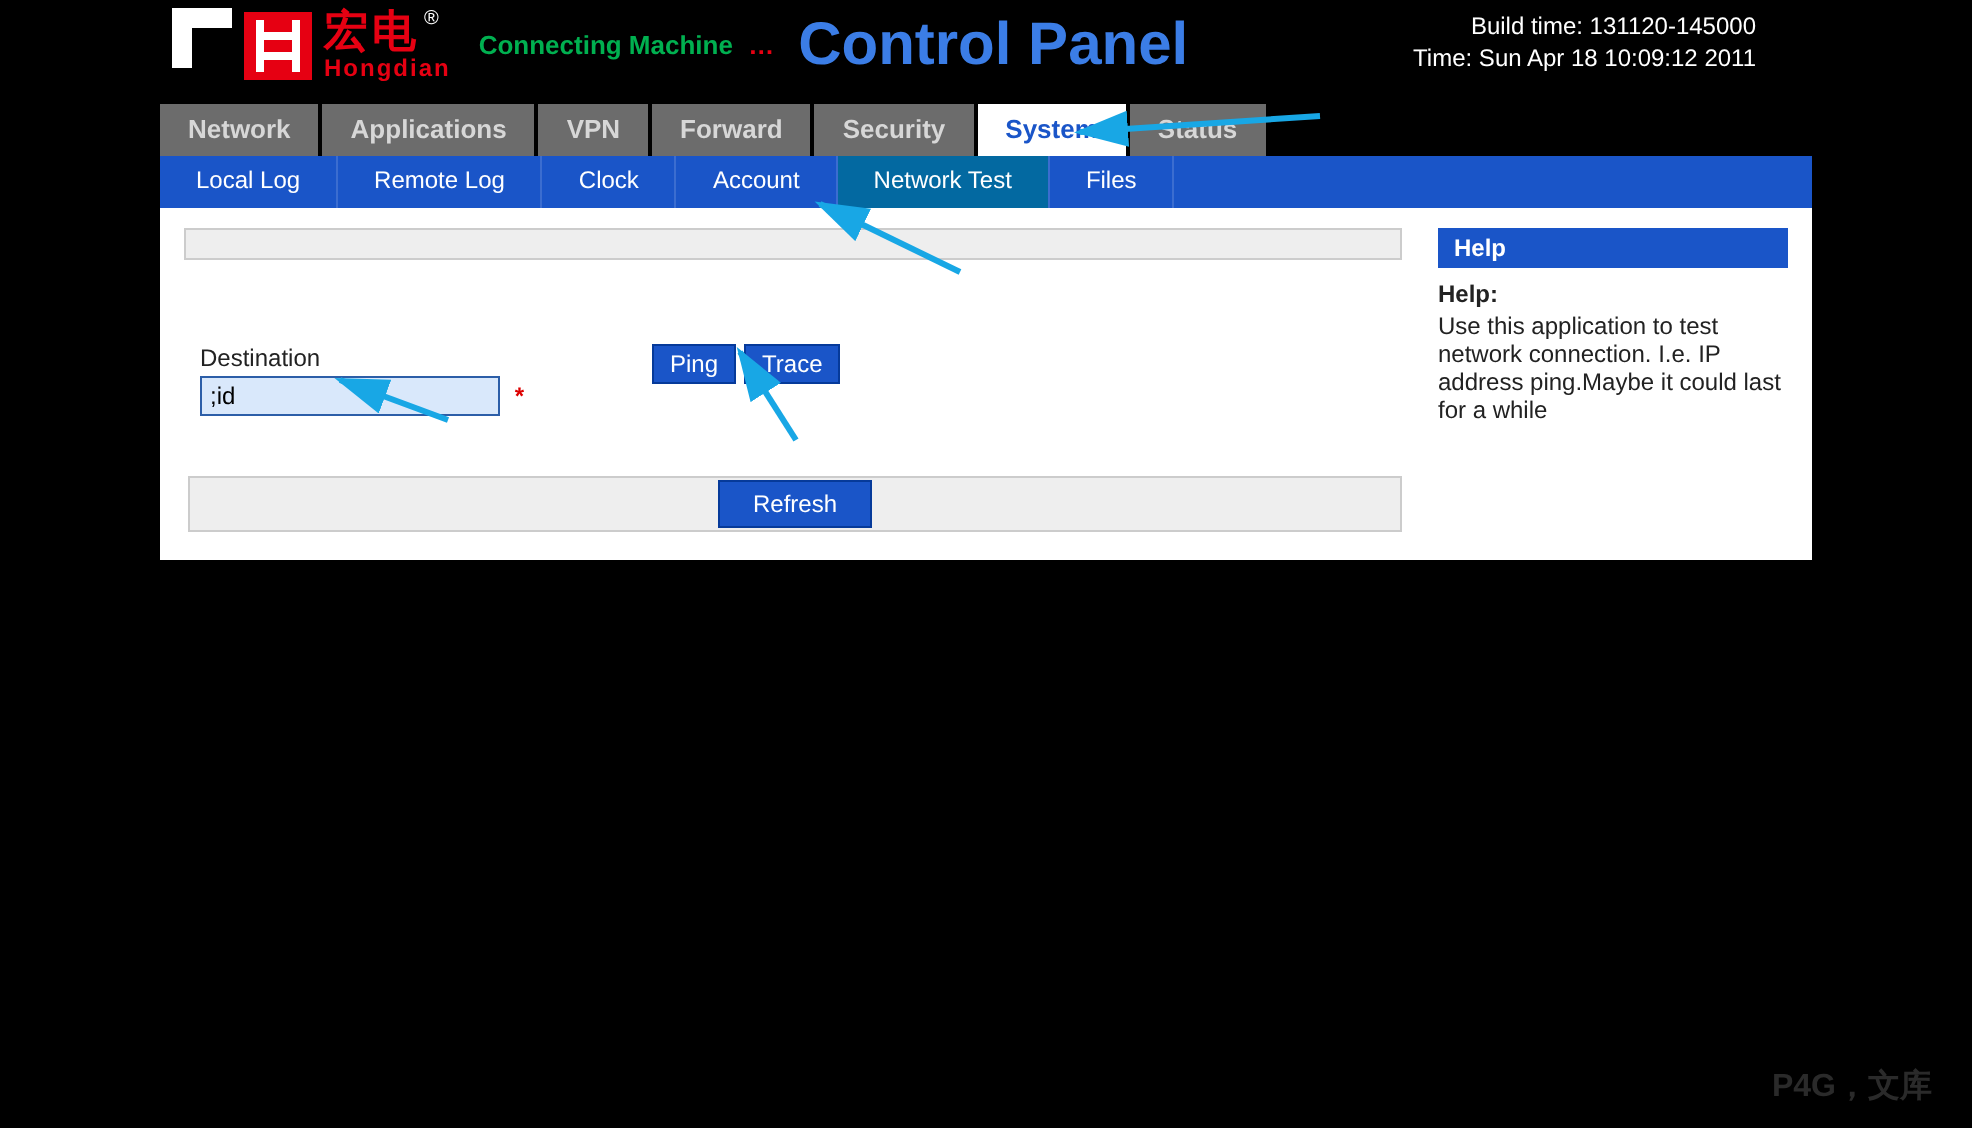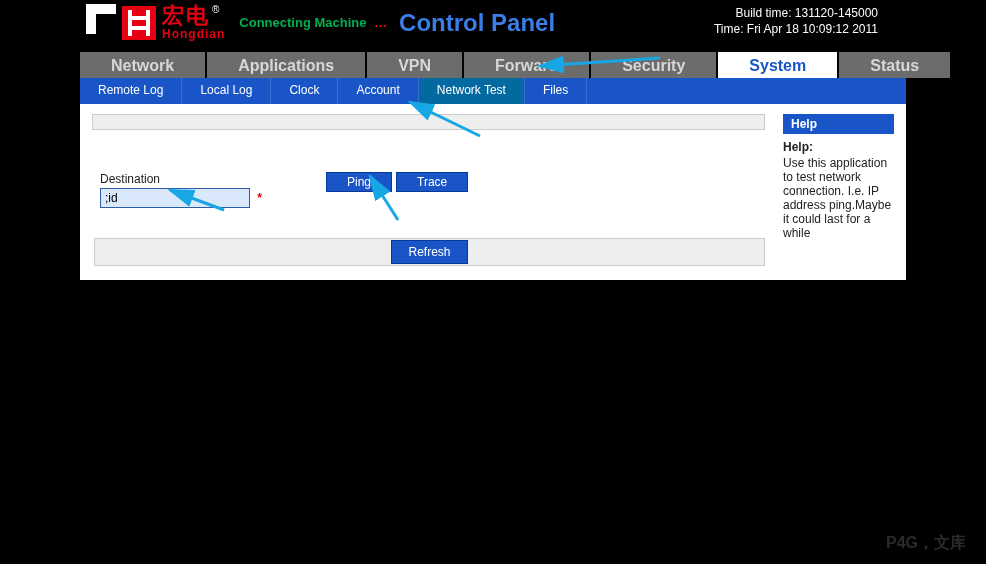--- a/index.html
+++ b/index.html
@@ -14,42 +14,42 @@
     .logo-red .bar.a{left:6px;top:4px;width:4px;height:26px;}
     .logo-red .bar.b{left:24px;top:4px;width:4px;height:26px;}
     .logo-red .bar.c{left:6px;top:10px;width:22px;height:4px;}
     .logo-red .bar.d{left:6px;top:20px;width:22px;height:4px;}
     .logo-text { line-height: 1.1; }
     .logo-cn { color: #e60012; font-size: 22px; font-weight: bold; letter-spacing: 2px; }
     .logo-cn sup { color:#fff; font-size:10px; font-weight:normal; margin-left:2px; vertical-align: top;}
     .logo-en { color: #e60012; font-size: 12px; font-weight: bold; letter-spacing: 1px; }
     .connecting { color: #00b050; font-weight: bold; font-size: 13px; margin-left: 14px; }
     .connecting .dots { color: #e60012; margin-left: 4px; }
-    .ctl-title { color: #3b7de6; font-size: 24px; font-weight: bold; margin-left: 12px; }
+    .ctl-title { color: #3b7de6; font-size: 30px; font-weight: bold; margin-left: 12px; }
     .build { position: absolute; right: 108px; top: 6px; color: #fff; text-align: right; line-height: 1.3; }
     .topnav { margin-left: 80px; display: flex; gap: 2px; height: 26px; }
-    .topnav .tab { background: #6c6c6c; color: #d7d7d7; font-weight: bold; padding: 5px 31px; cursor: pointer; font-size: 16px; }
+    .topnav .tab { background: #6c6c6c; color: #d7d7d7; font-weight: bold; padding: 5px 14px; cursor: pointer; font-size: 13px; }
     .topnav .tab.active { background: #fff; color: #1a55c8; }
     .subnav { display: flex; background: #1a55c8; color: #fff; height: 26px; margin-left: 80px; width: 826px; }
     .subnav .stab { padding: 5px 18px; border-right: 1px solid #3b6dd0; cursor: pointer; font-size: 12px; }
     .subnav .stab.active { background: #0369a1; }
     .main { margin-left: 80px; width: 826px; background: #fff; padding: 10px 12px 14px 12px; }
     .cols { display: flex; gap: 18px; align-items: flex-start; }
     .left { flex: 1; }
     .right { width: 220px; }
     .graybar { height: 16px; background: #eee; border: 1px solid #ccc; margin-bottom: 42px; }
     .dest-row { position: relative; margin-left: 8px; margin-bottom: 30px; }
     .dest-label { font-size: 12px; color: #222; margin-bottom: 2px; }
     .dest-input { width: 150px; border: 1px solid #2c5ea8; padding: 2px 4px; font-size: 12px; height: 20px; background: #d9e8fb; }
     .req { color: #d00; font-weight: bold; margin-left: 4px; }
-    .pt-btn { display: inline-block; background: #1a55c8; color: #fff; padding: 2px 20px; font-size: 12px; cursor: pointer; border: 1px solid #063a9a; }
+    .pt-btn { display: inline-block; background: #1a55c8; color: #fff; padding: 2px 8px; font-size: 12px; cursor: pointer; border: 1px solid #063a9a; }
     .pt-group { position: absolute; left: 226px; top: 0; display: flex; gap: 4px; }
     .result-label { color: #1a55c8; font-size: 13px; margin: 0 0 4px 2px; }
     .result-box { width: 644px; height: 210px; border: 1px solid #bbb; padding: 8px 8px; font-family: Arial; font-size: 12px; resize: both; overflow: auto; margin-left: 2px; background:#fff; }
-    .refresh-bar { margin-top: 18px; height: 28px; background: #eee; border: 1px solid #ccc; display: flex; justify-content: center; align-items: center; margin-left: 2px; width: 671px; }
+    .refresh-bar { margin-top: 18px; height: 28px; background: #eee; border: 1px solid #ccc; display: flex; justify-content: center; align-items: center; margin-left: 2px; width: 607px; }
     .btn-refresh { background: #1a55c8; color: #fff; padding: 4px 16px; border: 1px solid #063a9a; cursor: pointer; font-size: 12px; }
     .help-head { background: #1a55c8; color: #fff; font-weight: bold; padding: 3px 8px; font-size: 12px; }
     .help-body { font-size: 12px; color: #222; padding: 6px 0; }
     .help-body .note { font-weight: bold; margin-bottom: 2px; }
     .footer-mark { position:absolute; right:20px; bottom:10px; color:#555; font-size:16px; font-weight:bold; opacity:.5; }
     
     .arrow-layer { position: absolute; left: 0; top: 0; width: 986px; height: 564px; pointer-events: none; }
   </style>
 </head>
 <body>
@@ -66,37 +66,37 @@
         </div>
       <div class="logo-text">
         <div class="logo-cn"><span>宏电</span><sup>®</sup></div>
         <div class="logo-en">Hongdian</div>
       </div>
       <span class="connecting"><span>Connecting Machine</span> <span class="dots">…</span></span>
       <span class="ctl-title">Control Panel</span>
     </div>
     <div class="build">
       <div>Build time: 131120-145000</div>
-      <div>Time: Fri Apr 18 10:09:12 2011</div>
+      <div>Time: Sun Apr 18 10:09:12 2011</div>
     </div>
   </div>
 
   <div class="topnav">
     <div class="tab">Network</div>
     <div class="tab">Applications</div>
     <div class="tab">VPN</div>
     <div class="tab">Forward</div>
     <div class="tab">Security</div>
     <div class="tab active">System</div>
     <div class="tab">Status</div>
   </div>
 
   <div class="subnav">
+    <div class="stab">Local Log</div>
     <div class="stab">Remote Log</div>
-    <div class="stab">Local Log</div>
     <div class="stab">Clock</div>
     <div class="stab">Account</div>
     <div class="stab active">Network Test</div>
     <div class="stab">Files</div>
   </div>
 
   <div class="main">
     <div class="cols">
       <div class="left">
         <div class="graybar"></div>

